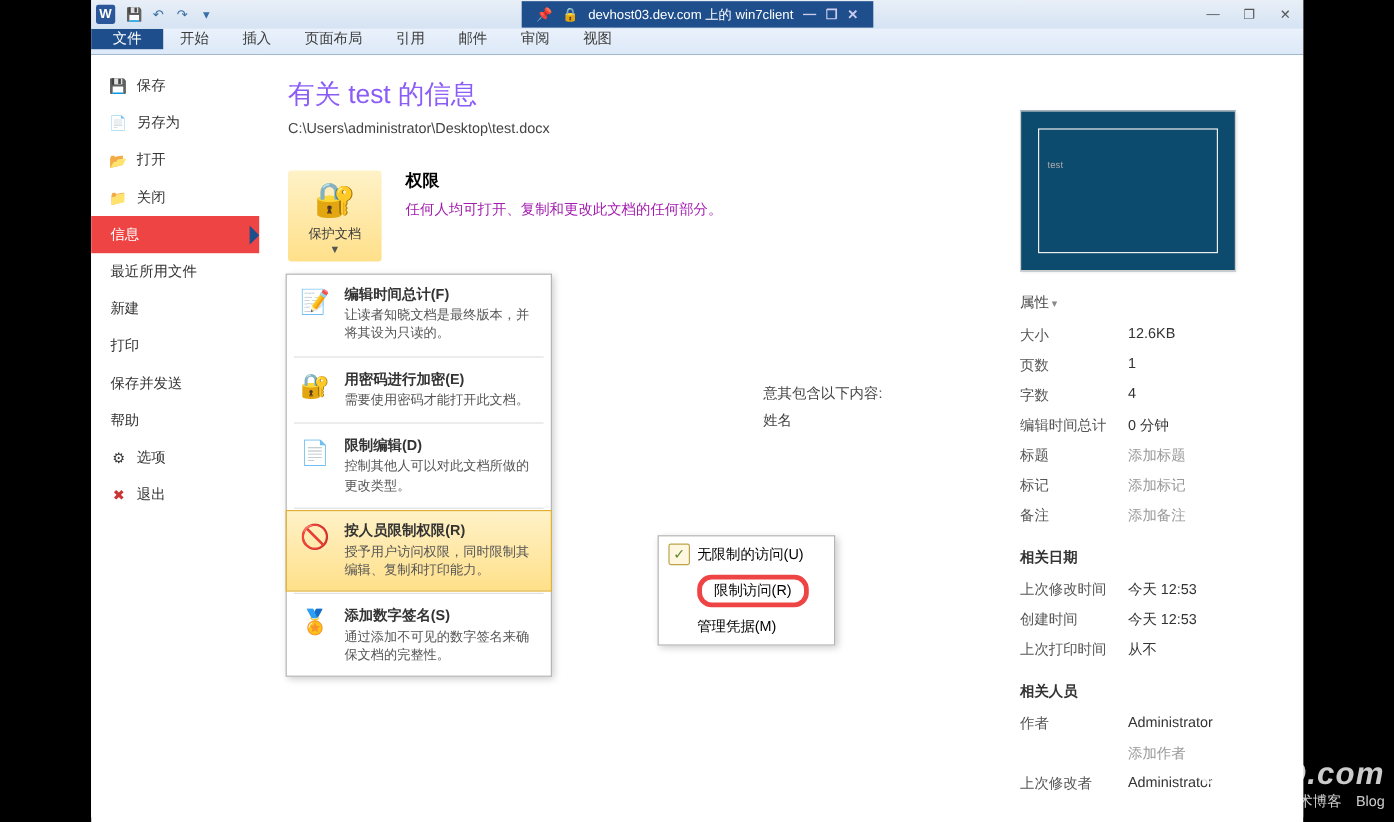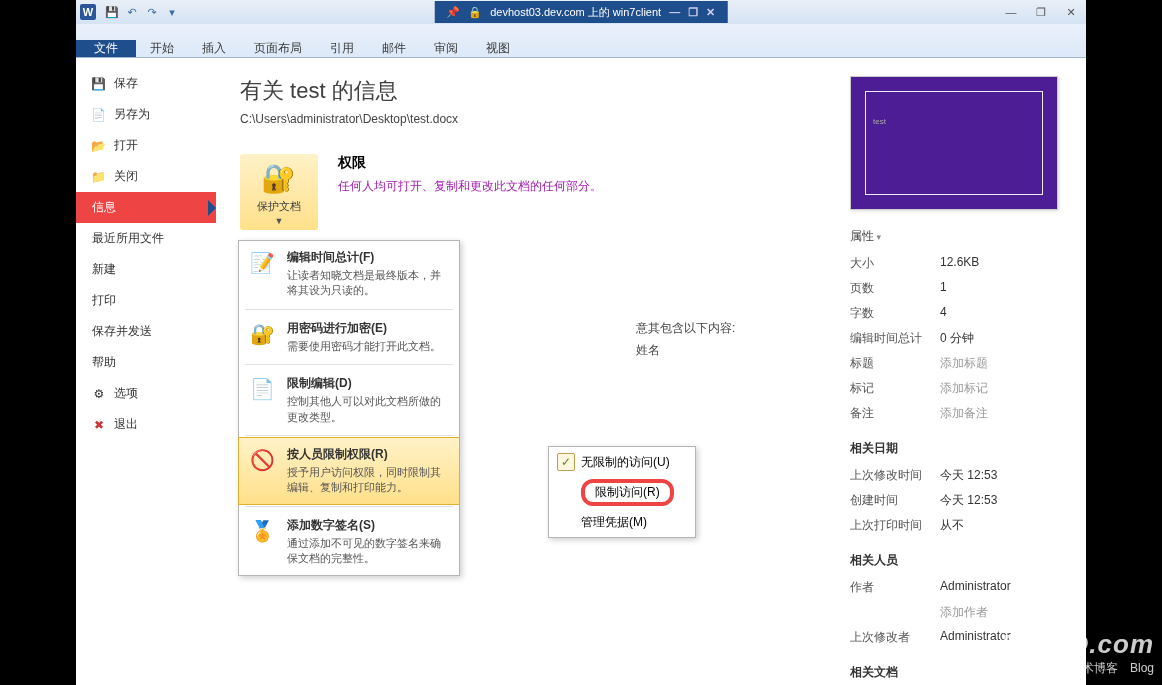--- a/index.html
+++ b/index.html
@@ -11,38 +11,38 @@
 .title-bar .icon-w { width: 16px; height: 16px; background: #2b579a; color: #fff; font-weight: bold; display: flex; align-items: center; justify-content: center; margin: 0 4px; font-size: 11px; border-radius: 2px; }
 .title-bar .qat { display: flex; gap: 4px; margin-left: 4px; }
 .title-bar .qat span { width: 16px; height: 16px; display: flex; align-items: center; justify-content: center; color: #3a6ea5; }
 .title-bar .remote-bar { position: absolute; left: 50%; transform: translateX(-50%); background: #1e4e8c; color: #fff; padding: 2px 12px; display: flex; align-items: center; gap: 8px; height: 22px; font-size: 11px; }
 .title-bar .remote-bar .rb-icon { font-size: 11px; }
 .title-bar .remote-ctrl { color: #cce; font-weight: bold; }
 .title-bar .win-controls { position: absolute; right: 4px; display: flex; gap: 8px; color: #555; }
 .title-bar .win-controls span { width: 22px; text-align: center; }
 
 
-.ribbon-tabs { height: 34px; background: linear-gradient(#eaf1fb, #dce9f8); display: flex; align-items: flex-end; border-bottom: 1px solid #a3b8cc; }
+.ribbon-tabs { height: 22px; background: linear-gradient(#eaf1fb, #dce9f8); display: flex; align-items: flex-start; border-bottom: 1px solid #a3b8cc; }
 .ribbon-tab { padding: 0 14px; font-size: 12px; color: #3b3b3b; display: flex; align-items: center; }
 .ribbon-tab.file { background: #1e4e8c; color: #fff; padding: 0 18px; }
 
 
 .backstage { display: flex; height: calc(100% - 50px); background: #fff; }
 
 
 .sidebar { width: 140px; background: #fff; padding-top: 10px; }
 .sidebar-item { padding: 7px 10px 7px 16px; font-size: 12px; color: #333; display: flex; align-items: center; gap: 8px; cursor: pointer; }
 .sidebar-item.active { background: #ef4444; color: #fff; position: relative; }
 .sidebar-item.active::after { content: ""; position: absolute; right: -8px; top: 50%; transform: translateY(-50%); border: 8px solid transparent; border-left-color: #1e4e8c; }
 .sidebar-item .si-icon { width: 14px; height: 14px; display: inline-flex; align-items: center; justify-content: center; font-size: 12px; }
 
 
 .main { flex: 1; padding: 18px 24px; overflow: hidden; display: flex; }
 .main-left { flex: 1; }
-.page-title { font-size: 22px; color: #404040; margin-bottom: 6px; font-weight: normal; }
+.page-title { font-size: 22px; color: #8b5cf6; margin-bottom: 6px; font-weight: normal; }
 .page-path { font-size: 12px; color: #444; margin-bottom: 28px; }
 
 .info-row { display: flex; gap: 20px; margin-bottom: 10px; }
 .big-btn { width: 78px; background: linear-gradient(#fff2c8, #ffe08a); border: 1px solid #e0b も30; border-color: #e0b030; border-radius: 3px; padding: 8px 4px 4px; text-align: center; font-size: 11px; color: #3b3b3b; }
 .big-btn .bb-icon { font-size: 28px; display: block; margin-bottom: 4px; }
 .big-btn .bb-arrow { font-size: 9px; color: #555; }
 .info-text { flex: 1; }
 .info-text h3 { font-size: 14px; font-weight: bold; margin-bottom: 6px; }
 .info-text p { font-size: 12px; color: #a21caf; }
 
@@ -57,21 +57,21 @@
 
 
 .flyout { position: absolute; left: 472px; top: 446px; width: 148px; background: #fff; border: 1px solid #b5b5b5; box-shadow: 2px 2px 6px rgba(0,0,0,.2); padding: 2px; }
 .flyout-item { padding: 4px 6px; font-size: 12px; display: flex; align-items: center; gap: 6px; }
 .flyout-item .chk { width: 18px; height: 18px; border: 1px solid #bfa24a; background: #fff7e0; display: flex; align-items: center; justify-content: center; color: #5a8a2a; font-size: 12px; border-radius: 2px; }
 .flyout-item.highlighted .label-wrap { border: 4px solid #ef4444; border-radius: 12px; padding: 1px 10px; }
 .flyout-item .spacer { width: 18px; }
 
 
 .props-panel { width: 212px; margin-left: 20px; font-size: 12px; }
-.doc-thumb { width: 208px; height: 134px; border: 1px solid #ccc; background: #4c1d95; position: relative; box-shadow: 1px 1px 3px rgba(0,0,0,.15); margin-bottom: 18px; }
+.doc-thumb { width: 180px; height: 134px; border: 1px solid #ccc; background: #0c4a6e; position: relative; box-shadow: 1px 1px 3px rgba(0,0,0,.15); margin-bottom: 18px; margin-top: 28px; }
 .doc-thumb::before { content: ""; position: absolute; inset: 14px; border: 1px solid #eee; }
 .doc-thumb .thumb-txt { position: absolute; left: 22px; top: 40px; font-size: 8px; color: #aaa; }
 
 .props-panel h4 { font-size: 12px; color: #444; font-weight: normal; margin-bottom: 10px; }
 .props-panel h4::after { content: " ▾"; font-size: 9px; color: #888; }
 .props-panel .section-title { font-weight: bold; color: #333; margin: 18px 0 10px; font-size: 12px; }
 .prop-row { display: flex; margin-bottom: 8px; }
 .prop-label { width: 90px; color: #555; }
 .prop-value { color: #333; }
 .prop-value.placeholder { color: #999; }

